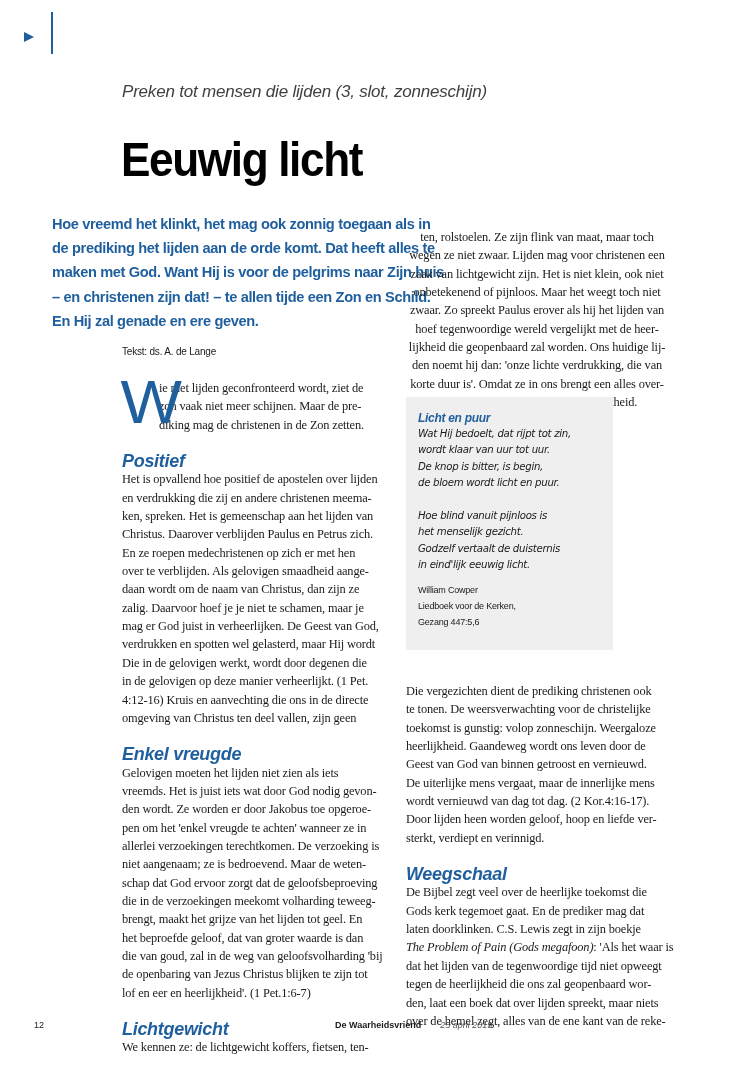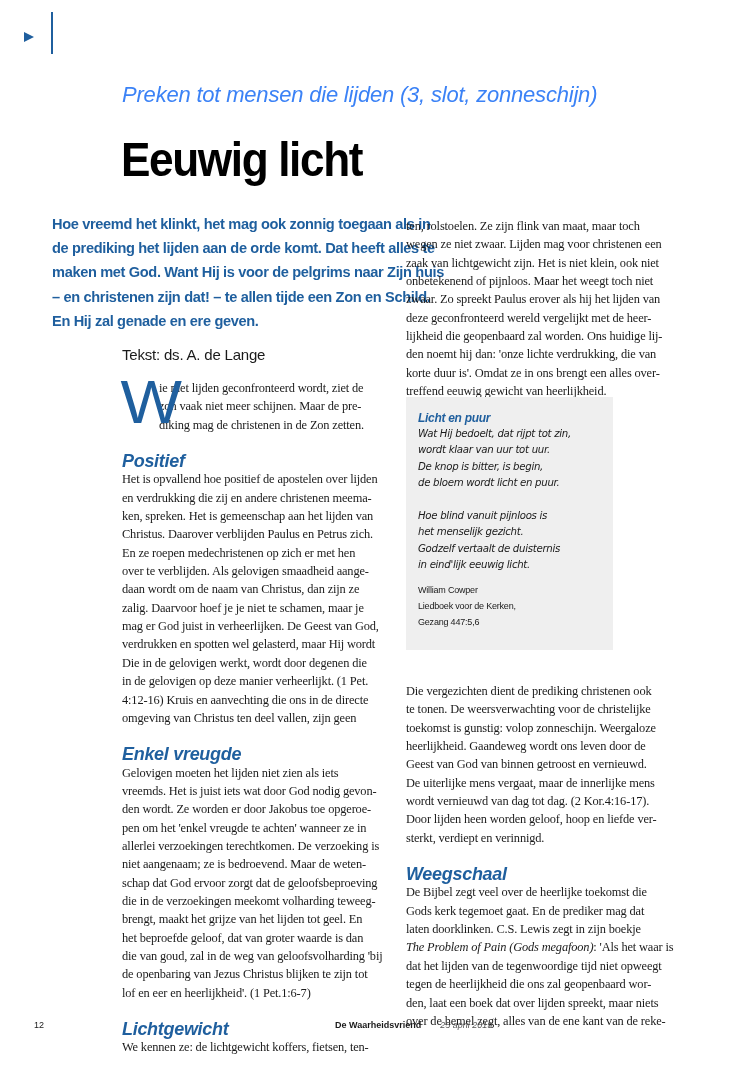--- a/index.html
+++ b/index.html
@@ -14,49 +14,49 @@
       border-left: 10px solid #1f5f9e;
     }
     .marker-line {
       position: absolute; left: 51px; top: 12px;
       width: 2px; height: 42px; background: #1f5f9e;
     }
 
     .kicker {
       position: absolute; left: 122px; top: 82px;
       font-family: "Liberation Sans", sans-serif;
-      font-style: italic; font-size: 22px; color: #3b82f6;
+      font-style: italic; font-size: 17px; color: #404040;
       letter-spacing: -0.2px;
     }
     .title {
       position: absolute; left: 121px; top: 132px;
       font-family: "Liberation Sans", sans-serif;
       font-weight: bold; font-size: 48px; color: #000;
       letter-spacing: -1.5px; transform: scaleX(0.92); transform-origin: left;
     }
 
     .lead {
       position: absolute; left: 52px; top: 212px; width: 330px;
       font-family: "Liberation Sans", sans-serif;
       font-weight: bold; font-size: 14.6px; line-height: 24.2px;
       color: #1f5f9e; letter-spacing: -0.35px;
     }
 
     .byline {
       position: absolute; left: 122px; top: 346px;
       font-family: "Liberation Sans", sans-serif;
-      font-size: 15px; color: #1a1a1a; letter-spacing: -0.2px;
+      font-size: 10px; color: #1a1a1a; letter-spacing: -0.2px;
     }
 
     .col {
       position: absolute;
       font-size: 12.4px; line-height: 18.35px; letter-spacing: -0.15px;
     }
     .col-left { left: 122px; top: 379px; width: 264px; }
-    .col-right { left: 406px; top: 217px; width: 262px; }
+    .col-right { left: 406px; top: 228px; width: 262px; text-align: center; }
 
     .dropcap-row { position: relative; padding-left: 37px; }
     .dropcap {
       position: absolute; left: 0; top: -3px;
       font-family: "Liberation Sans", sans-serif;
       font-size: 62px; line-height: 52px; color: #1f5f9e; font-weight: normal;
       transform: scaleX(1.05);
     }
 
     .subhead {
@@ -173,21 +173,21 @@
     <span class="line">We kennen ze: de lichtgewicht koffers, fietsen, ten-</span>
   </div>
 </div>
 
 <div class="col col-right">
   <span class="line">ten, rolstoelen. Ze zijn flink van maat, maar toch</span>
   <span class="line">wegen ze niet zwaar. Lijden mag voor christenen een</span>
   <span class="line">zaak van lichtgewicht zijn. Het is niet klein, ook niet</span>
   <span class="line">onbetekenend of pijnloos. Maar het weegt toch niet</span>
   <span class="line">zwaar. Zo spreekt Paulus erover als hij het lijden van</span>
-  <span class="line">deze geconfronteerd wereld vergelijkt met de heer-</span>
+  <span class="line">hoef tegenwoordige wereld vergelijkt met de heer-</span>
   <span class="line">lijkheid die geopenbaard zal worden. Ons huidige lij-</span>
   <span class="line">den noemt hij dan: 'onze lichte verdrukking, die van</span>
   <span class="line">korte duur is'. Omdat ze in ons brengt een alles over-</span>
   <span class="line">treffend eeuwig gewicht van heerlijkheid.</span>
 </div>
 
 <div class="poem-box">
   <div class="poem-title">Licht en puur</div>
   <div class="poem-line">Wat Hij bedoelt, dat rijpt tot zin,</div>
   <div class="poem-line">wordt klaar van uur tot uur.</div>

